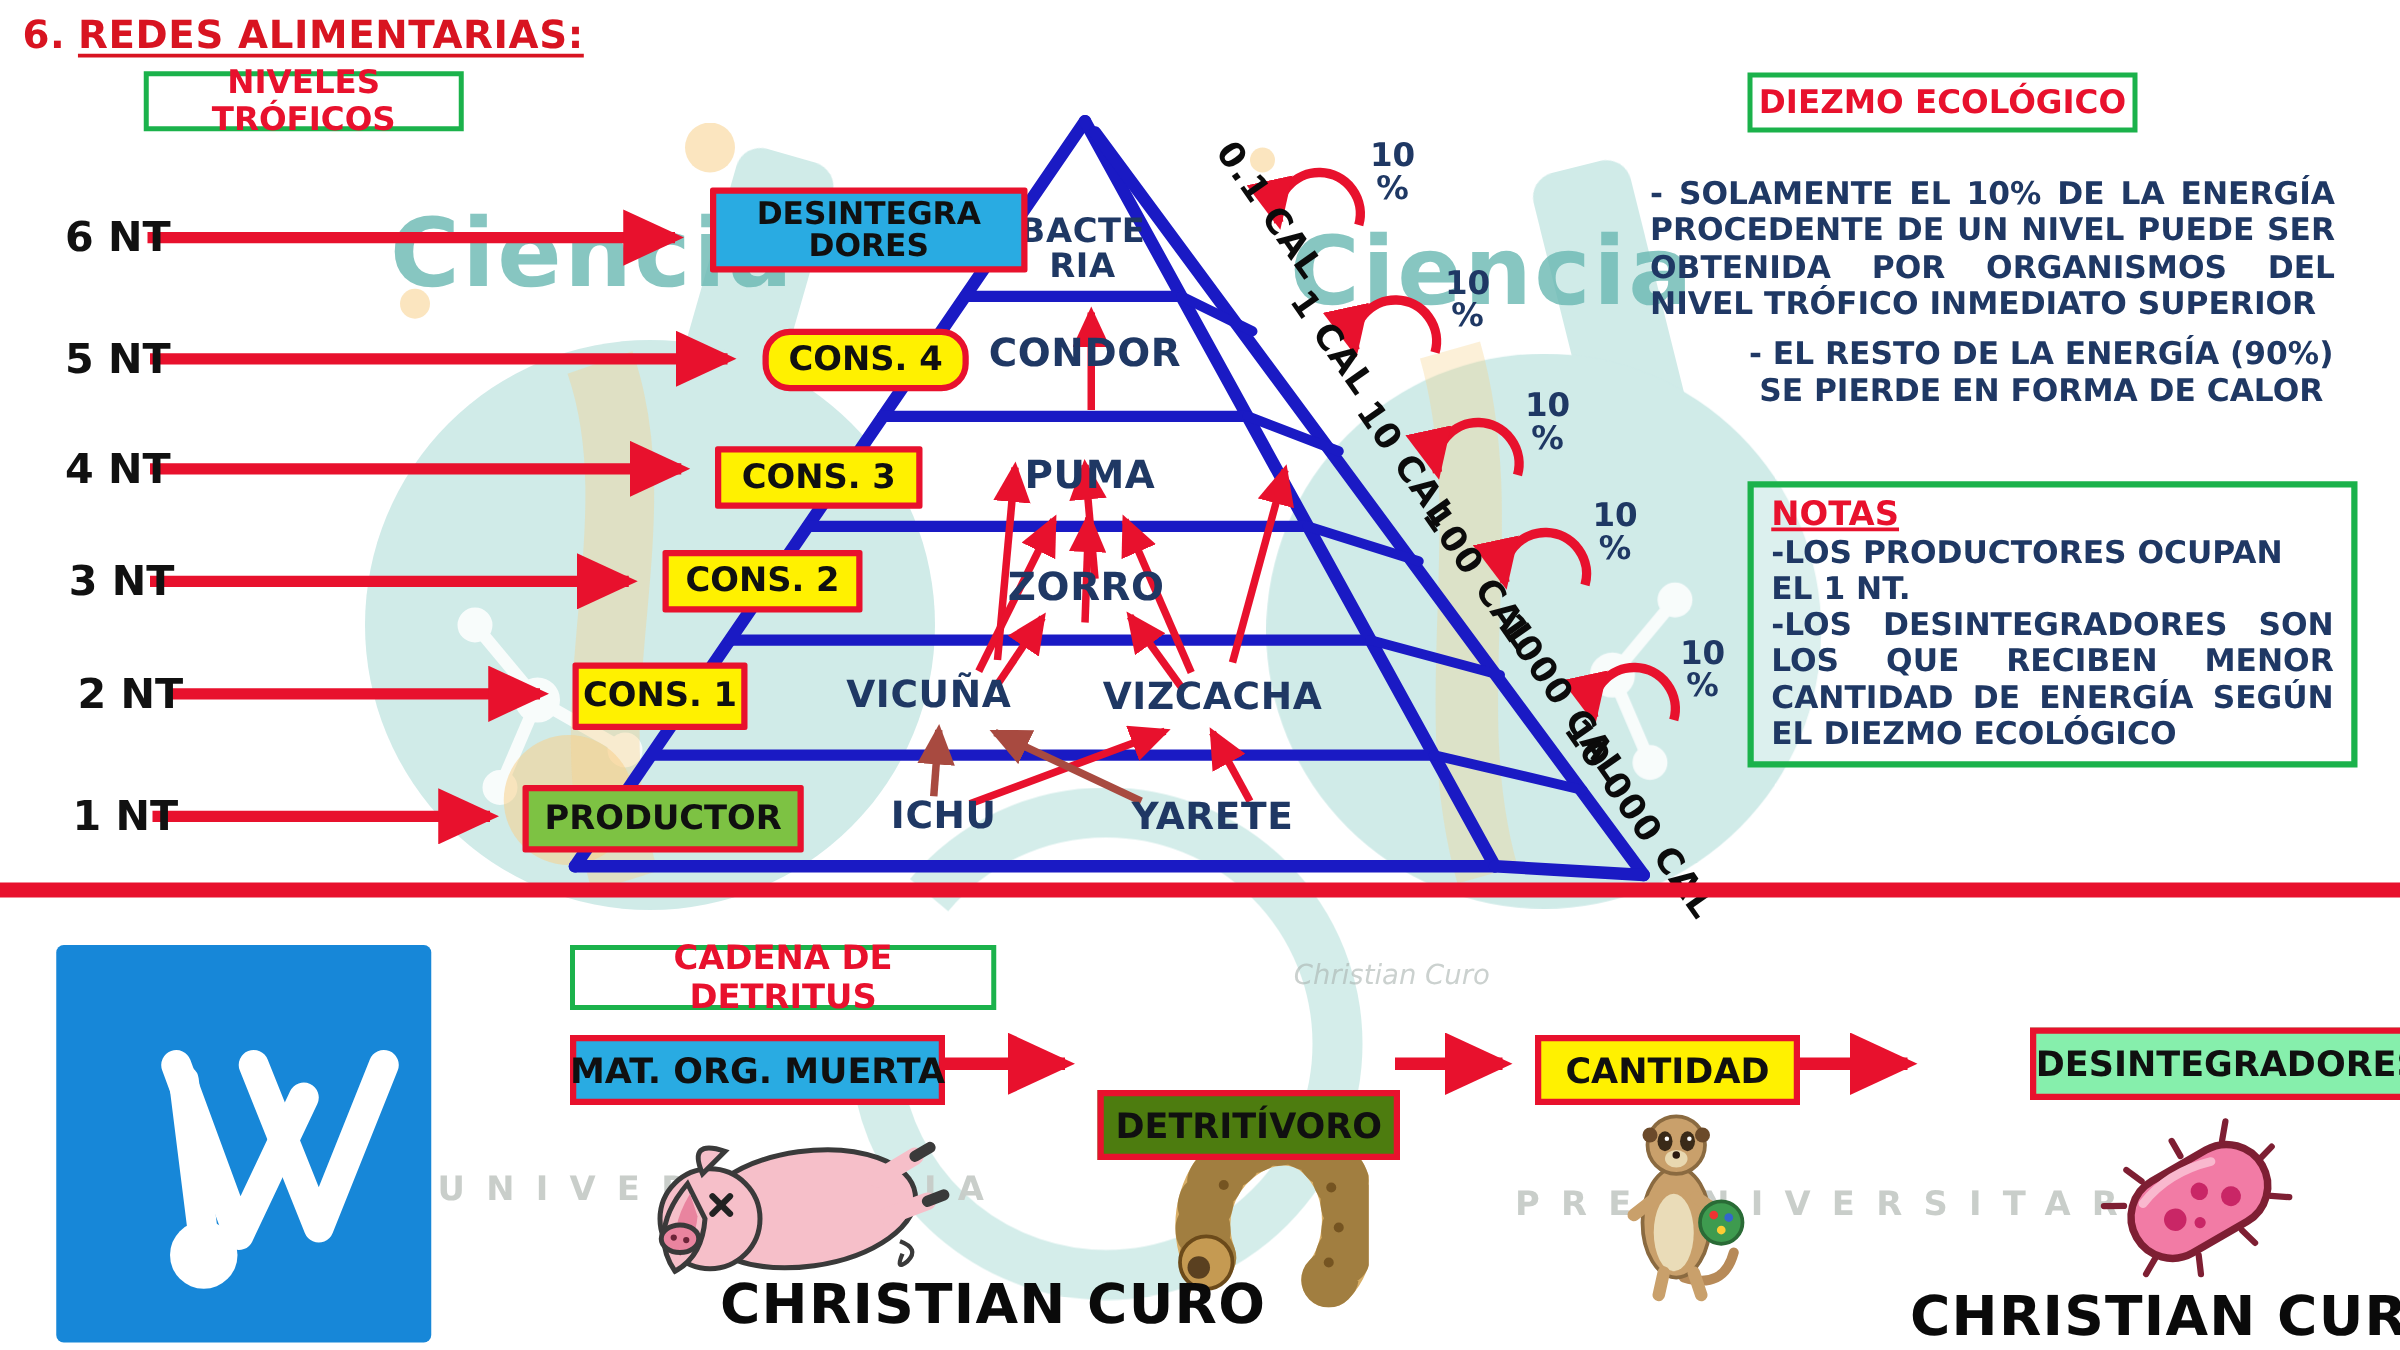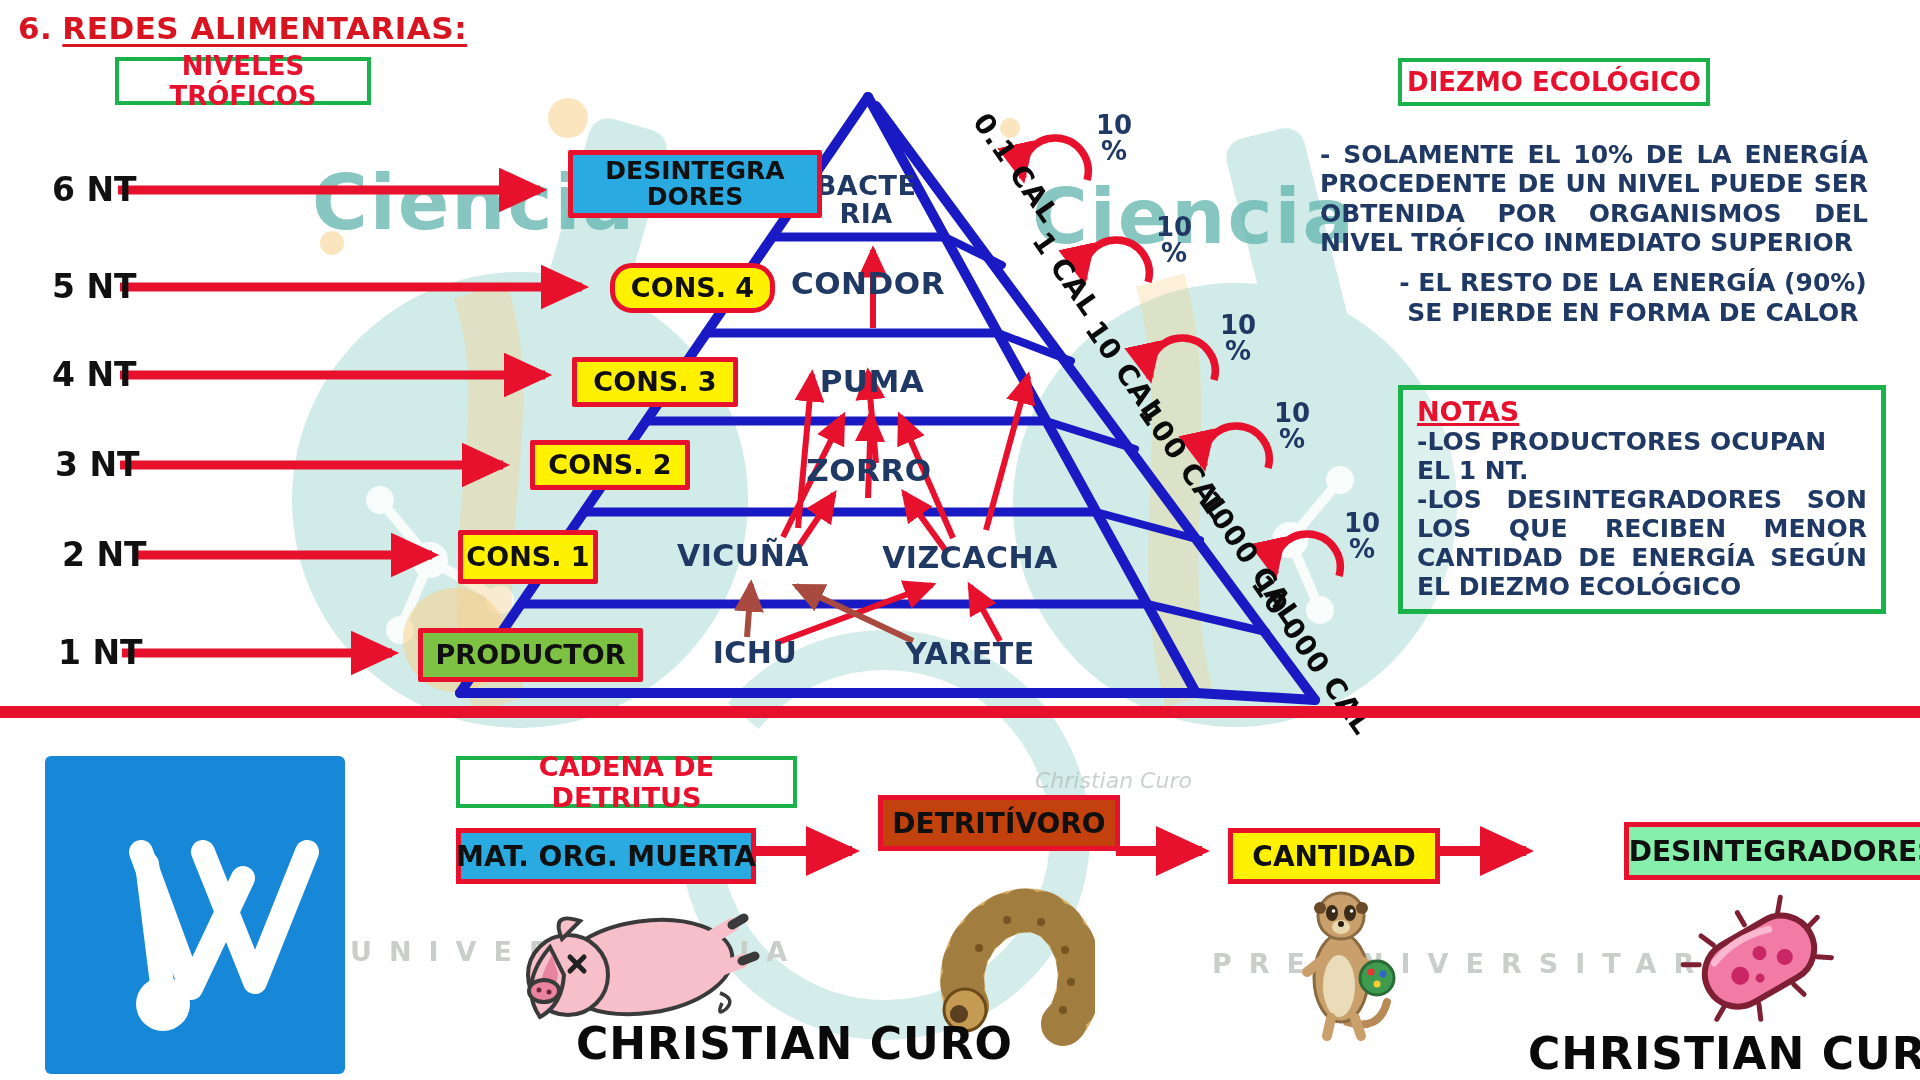--- a/index.html
+++ b/index.html
@@ -214,21 +214,21 @@
     <div class="notas-title">NOTAS</div>
     <div class="body-text" style="position:static;font-size:25px;line-height:1.16;">-LOS PRODUCTORES OCUPAN EL 1 NT.</div>
     <div class="body-text" style="position:static;font-size:25px;line-height:1.16;text-align:justify;">-LOS DESINTEGRADORES SON LOS QUE RECIBEN MENOR CANTIDAD DE ENERGÍA SEGÚN EL DIEZMO ECOLÓGICO</div>
   </div>
 
   <div class="abs divider"></div>
 
   <div class="abs hdr-box" style="left:456px;top:756px;width:333px;height:44px;font-size:27px;">CADENA DE DETRITUS</div>
 
   <div class="abs chain-box" style="left:456px;top:828px;width:290px;height:46px;background:#29ABE2;">MAT. ORG. MUERTA</div>
-  <div class="abs chain-box" style="left:878px;top:795px;width:232px;height:46px;background:#c2410c;">DETRITÍVORO</div>
+  <div class="abs chain-box" style="left:878px;top:872px;width:232px;height:46px;background:#4d7c0f;">DETRITÍVORO</div>
   <div class="abs chain-box" style="left:1228px;top:828px;width:202px;height:46px;background:#FFF100;">CANTIDAD</div>
   <div class="abs chain-box" style="left:1624px;top:822px;width:308px;height:48px;background:#86efac;">DESINTEGRADORES</div>
 
   <div class="abs" style="left:45px;top:756px;width:300px;height:318px;background:#1787D8;border-radius:6px;z-index:3;">
     <svg width="300" height="318" viewBox="0 0 300 318">
       <g stroke="#ffffff" stroke-width="24" fill="none" stroke-linecap="round" stroke-linejoin="round">
         <path d="M 96,96 L 146,232 L 198,122"></path>
         <path d="M 158,96 L 210,226 L 262,96"></path>
         <path d="M 102,108 L 118,236"></path>
       </g>

